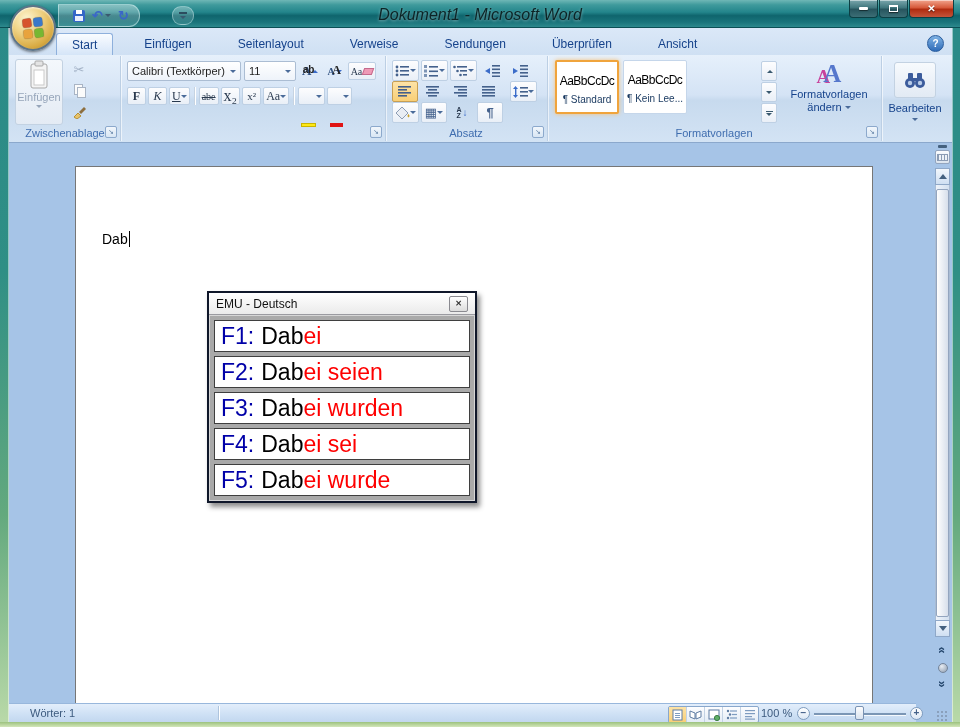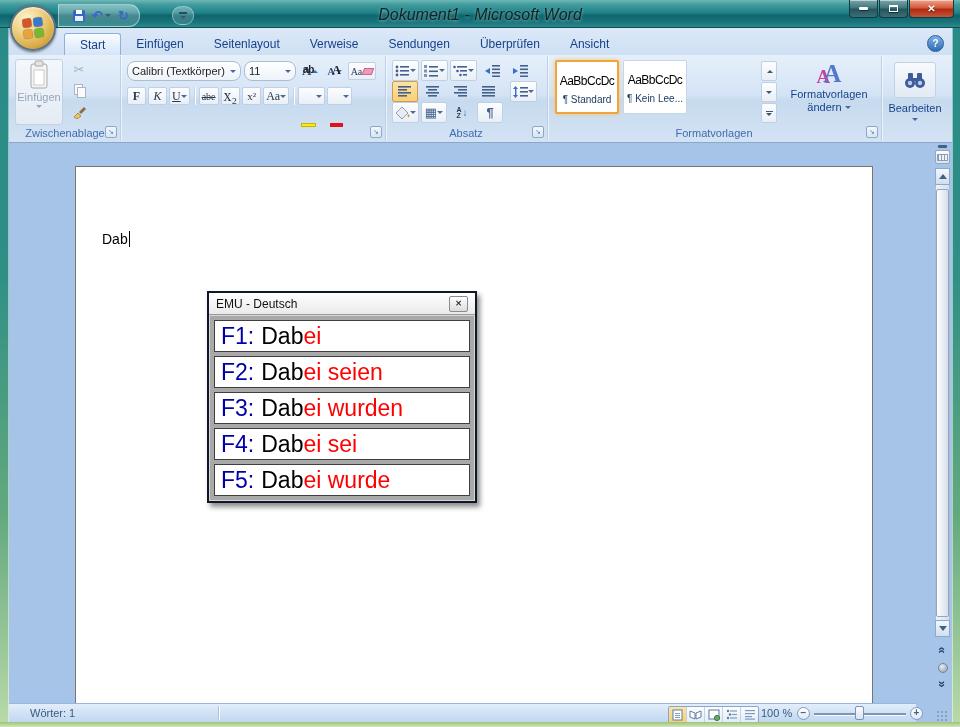--- a/index.html
+++ b/index.html
@@ -38,21 +38,21 @@
   .floppy::before{content:"";position:absolute;left:3px;top:0;width:6px;height:4px;background:#fff;}
   .floppy::after{content:"";position:absolute;left:2px;bottom:1px;width:8px;height:5px;background:#e8eefc;}
   .arrow-ic{color:#3a66c8;font-size:13px;font-weight:bold;line-height:13px;}
   .car{width:0;height:0;border-left:3px solid transparent;border-right:3px solid transparent;border-top:3px solid #39596f;display:inline-block;}
   .car.blue{border-top-color:#4a6b99;}
   .qat-bar{width:8px;height:2px;background:#2c4c5e;margin-bottom:2px;}
 
   
   #tabrow{position:absolute;left:8px;top:28px;width:944px;height:27px;
     background:linear-gradient(180deg,#dbe8f8 0%,#cfe0f3 100%);}
-  .tabs{position:absolute;left:56px;top:5px;display:flex;height:22px;}
+  .tabs{position:absolute;left:48px;top:5px;display:flex;height:22px;gap:16px;}
   .tab{padding:0 15px;font-size:12px;color:#15428b;display:flex;align-items:center;}
   .tab.active{background:linear-gradient(180deg,#f9fcff 0%,#e4eefb 60%,#d5e5f7 100%);
     border:1px solid #8eb0dc;border-bottom:none;border-radius:3px 3px 0 0;}
   .help-btn{position:absolute;right:8px;top:7px;width:15px;height:15px;border-radius:50%;
     background:linear-gradient(180deg,#7fb2e4,#2f6cb8);border:1px solid #2a5c9c;color:#fff;
     font-size:10px;font-weight:bold;display:flex;align-items:center;justify-content:center;}
 
   
   #ribbon{position:absolute;left:8px;top:55px;width:944px;height:88px;
     background:linear-gradient(180deg,#e6f0fb 0%,#d4e3f5 46%,#c7daee 52%,#d3e3f4 100%);
@@ -69,21 +69,21 @@
   .mini-col{position:absolute;left:58px;top:4px;display:flex;flex-direction:column;gap:3px;}
   .mini-btn{width:22px;height:18px;display:flex;align-items:center;justify-content:center;border-radius:2px;}
   .scis{color:#a3b2c6;font-size:13px;}
   .copyic{position:relative;width:11px;height:12px;}
   .copyic::before,.copyic::after{content:"";position:absolute;width:7px;height:9px;background:#fbfbfb;border:1px solid #a9b4c4;}
   .copyic::before{left:0;top:0;} .copyic::after{left:3px;top:3px;}
 
   
   .frow1{position:absolute;left:6px;top:5px;display:flex;align-items:center;gap:3px;}
   .frow2{position:absolute;left:6px;top:31px;display:flex;align-items:center;gap:2px;}
-  .combo{background:linear-gradient(#fff,#eef3fa);border:1px solid #abbdd3;border-radius:8px;height:18px;
+  .combo{background:linear-gradient(#fff,#eef3fa);border:1px solid #abbdd3;border-radius:2px;height:18px;
     display:flex;align-items:center;gap:4px;padding:0 4px;font-size:11px;color:#1e1e1e;}
   .fbtn{height:18px;min-width:19px;padding:0 2px;border:1px solid #bed0e4;border-radius:2px;box-sizing:border-box;
     background:linear-gradient(#fdfdfe,#e9eff7);display:flex;align-items:center;justify-content:center;
     font-family:"Liberation Serif",serif;font-size:12px;color:#29394e;}
   .fbtn.nb{border-color:transparent;background:transparent;}
   .vsep{width:1px;height:18px;background:#c6d3e2;margin:0 2px;box-shadow:1px 0 0 #fff;}
   .growA{font-size:13px;font-weight:bold;color:#2f4f7f;}
   .shrinkA{font-size:10px;font-weight:bold;color:#2f4f7f;}
   .carU{width:0;height:0;border-left:3px solid transparent;border-right:3px solid transparent;border-bottom:3px solid #3b6cc9;display:inline-block;margin-left:1px;}
   .carD{width:0;height:0;border-left:3px solid transparent;border-right:3px solid transparent;border-top:3px solid #3b6cc9;display:inline-block;margin-left:1px;}

